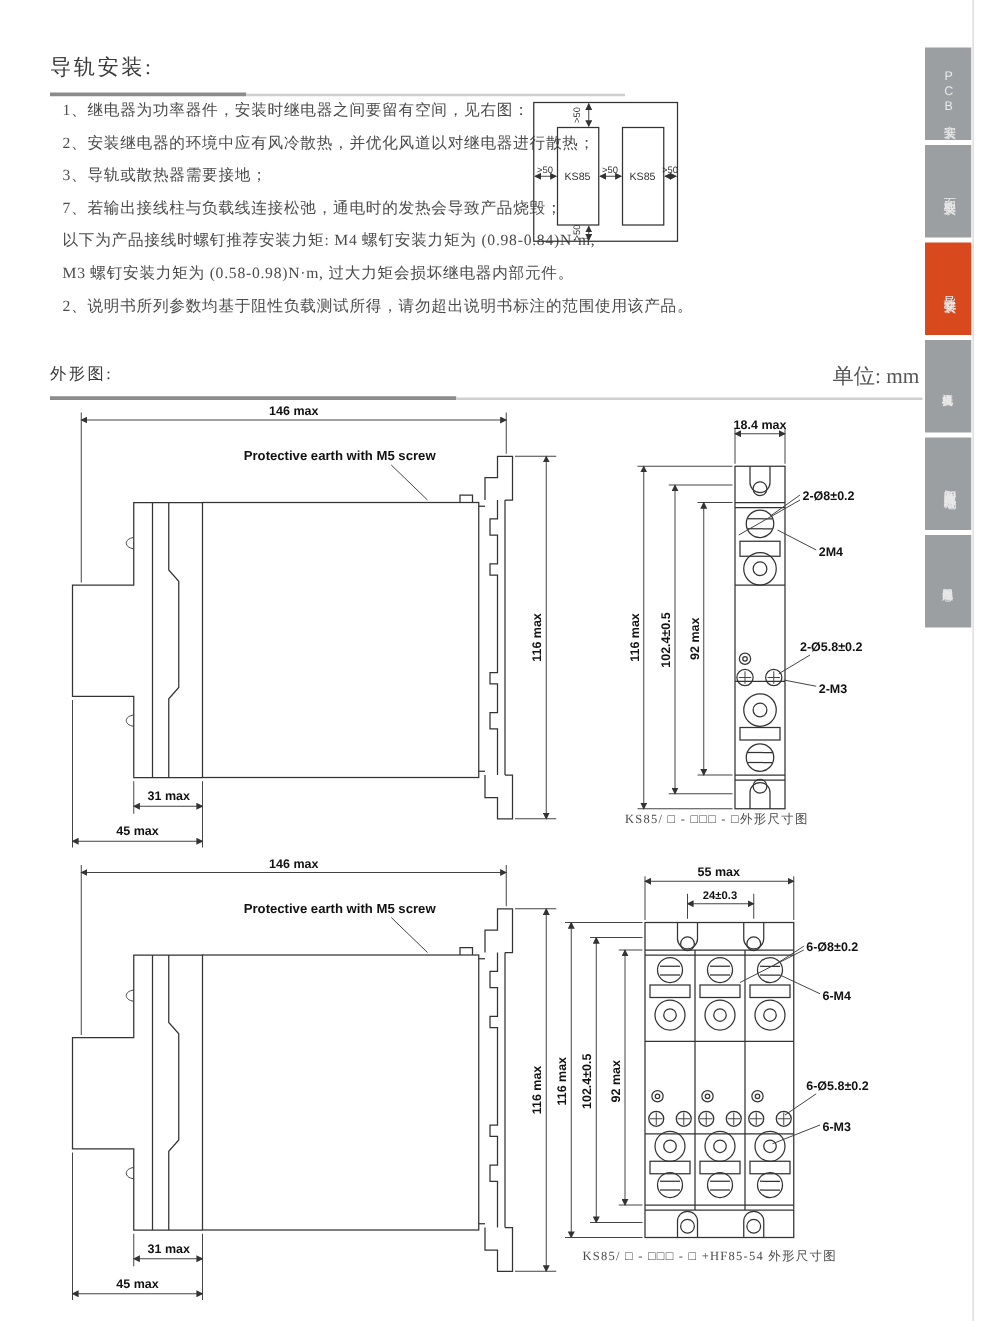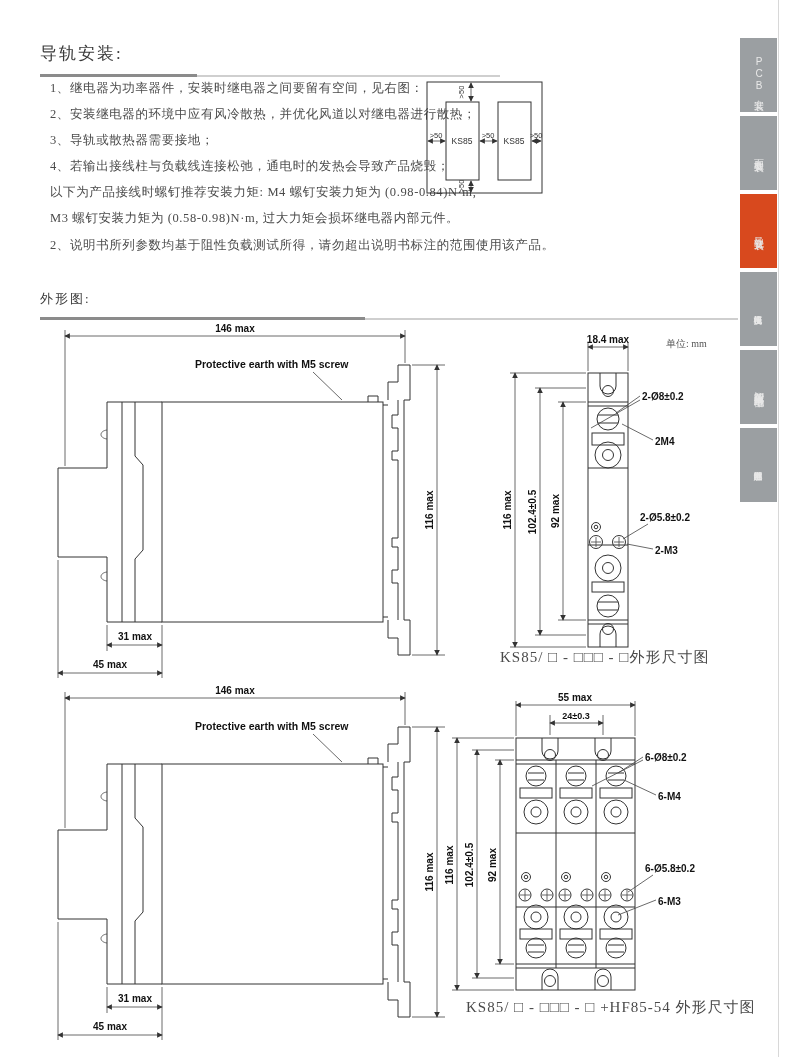--- a/index.html
+++ b/index.html
@@ -12,22 +12,22 @@
   .tab.active{background:#d8491e;}
   .tab span{writing-mode:vertical-rl;text-orientation:upright;color:#e8e8e8;
             font-family:"Liberation Sans",sans-serif;font-size:10px;line-height:12px;
             letter-spacing:1px;max-height:62px;}
   .tab span.small{font-size:8.5px;letter-spacing:0;max-height:66px;line-height:10px;}
   
   .h-title{position:absolute;left:40px;font-size:17px;letter-spacing:2px;color:#3a3a3a;}
   .div-dark{position:absolute;height:3px;background:#8b8b8b;}
   .div-light{position:absolute;height:2px;background:#cfcfcf;}
   .pline{position:absolute;left:40px;font-size:12.5px;letter-spacing:0.6px;color:#4b4b4b;white-space:nowrap;margin-left:10px;}
-  .unit{position:absolute;left:666px;top:289px;font-size:10px;color:#555;margin-top:48px;}
-  .cap{position:absolute;font-size:15px;letter-spacing:1px;color:#4a4a4a;white-space:nowrap;}
+  .unit{position:absolute;left:666px;top:289px;font-size:17px;color:#555;}
+  .cap{position:absolute;font-size:10px;letter-spacing:1px;color:#4a4a4a;white-space:nowrap;}
   svg{position:absolute;overflow:visible;}
   .ln{stroke:#333;fill:none;stroke-width:1;}
   .thin{stroke:#444;fill:none;stroke-width:0.8;}
   .dimtxt{font-family:"Liberation Sans",sans-serif;font-weight:bold;font-size:10px;fill:#111;}
   .dimtxt2{font-family:"Liberation Sans",sans-serif;font-weight:bold;font-size:9px;fill:#111;}
   .earthtxt{font-family:"Liberation Sans",sans-serif;font-weight:bold;font-size:10.5px;fill:#111;}
   .ksd{font-family:"Liberation Sans",sans-serif;font-size:8.5px;fill:#333;}
   .gapd{font-family:"Liberation Sans",sans-serif;font-size:7.5px;fill:#333;}
 </style>
 </head>
@@ -56,21 +56,21 @@
       <span class="small">固态继电器配件</span>
     </div>
 
   <div class="h-title" style="top:42px">导轨安装:</div>
   <div class="div-dark" style="left:40px;top:74px;width:157px"></div>
   <div class="div-light" style="left:197px;top:75px;width:303px"></div>
 
   <div class="pline" style="top:80px">1、继电器为功率器件，安装时继电器之间要留有空间，见右图：</div>
   <div class="pline" style="top:106px">2、安装继电器的环境中应有风冷散热，并优化风道以对继电器进行散热；</div>
   <div class="pline" style="top:132px">3、导轨或散热器需要接地；</div>
-  <div class="pline" style="top:158px">4、若输出接线柱与负载线连接松弛，通电时的发热会导致产品烧毁；</div>
+  <div class="pline" style="top:158px">7、若输出接线柱与负载线连接松弛，通电时的发热会导致产品烧毁；</div>
   <div class="pline" style="top:184px">以下为产品接线时螺钉推荐安装力矩: M4 螺钉安装力矩为 (0.98-0.84)N·m,</div>
   <div class="pline" style="top:210px">M3 螺钉安装力矩为 (0.58-0.98)N·m, 过大力矩会损坏继电器内部元件。</div>
   <div class="pline" style="top:237px">2、说明书所列参数均基于阻性负载测试所得，请勿超出说明书标注的范围使用该产品。</div>
 
   <svg style="left:424px;top:78px" width="122" height="122" viewBox="0 0 122 122">
     <defs>
       <marker id="a0" viewBox="0 0 8 8" refX="7" refY="4" markerWidth="7" markerHeight="7" orient="auto-start-reverse">
         <path d="M0,0 L8,4 L0,8 z" fill="#333"></path>
       </marker>
     </defs>

